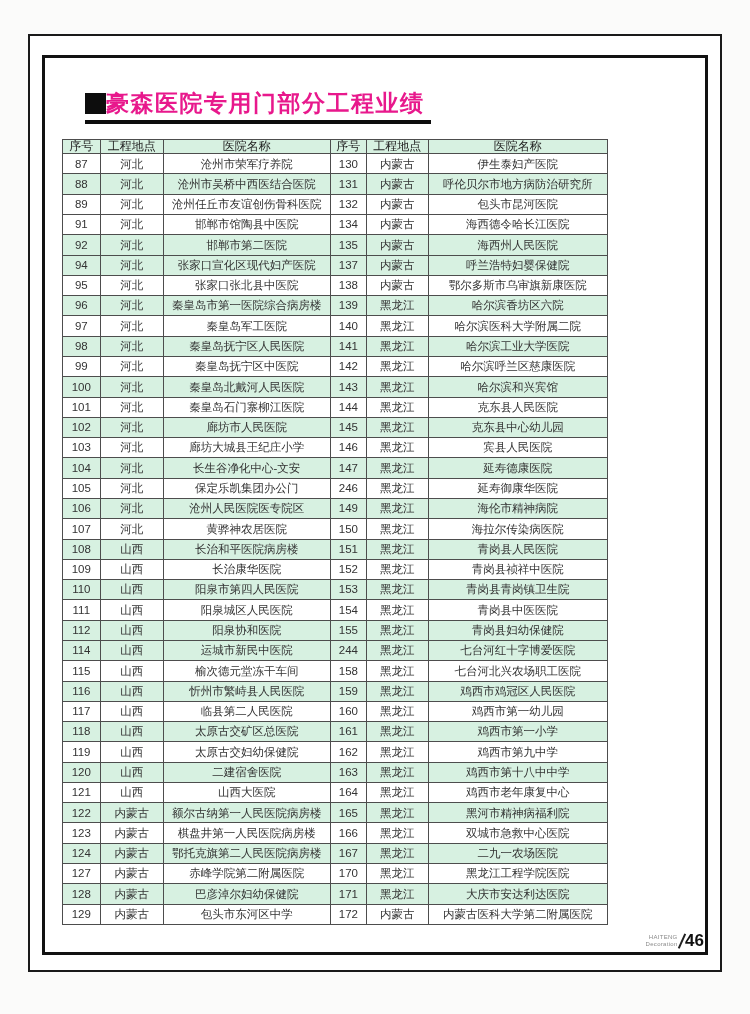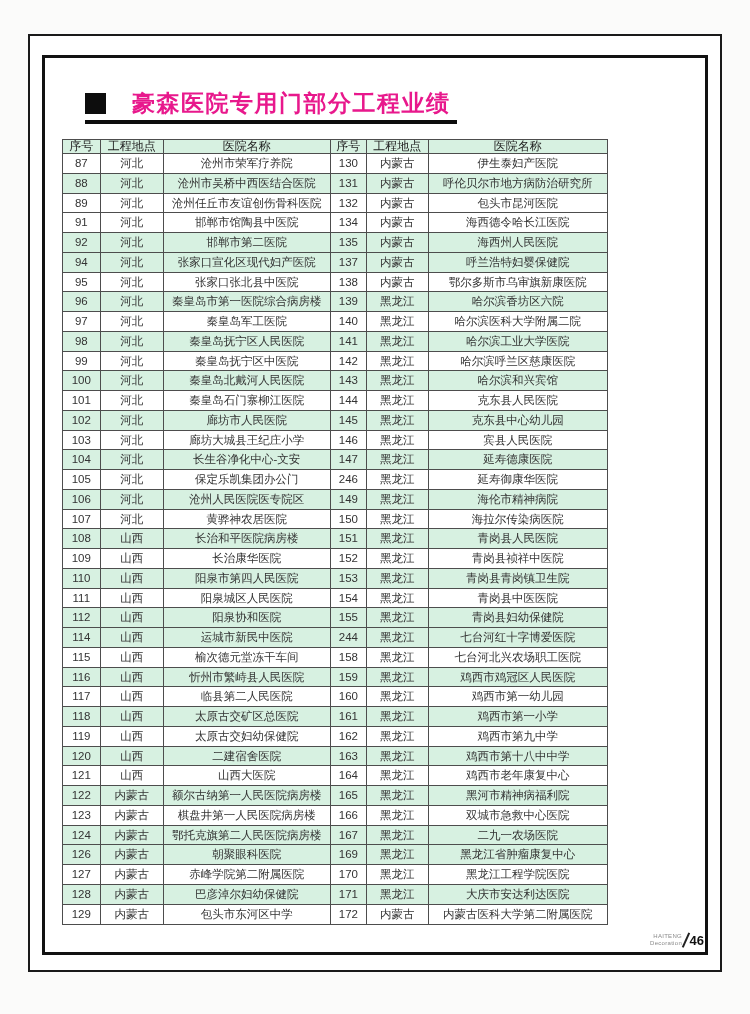--- a/index.html
+++ b/index.html
@@ -22,21 +22,21 @@
     left: 42px; top: 55px;
     width: 666px; height: 900px;
     border: 3px solid #111111;
     background: #ffffff;
   }
   .title-block {
     position: absolute;
     left: 85px; top: 92px;
     display: flex;
     align-items: center;
-    gap: 26px;
+    gap: 0;
     padding-bottom: 5px;
     border-bottom: 4px solid #0d0d0d;
   }
   .title-bullet {
     width: 21px; height: 21px;
     background: #0d0d0d;
     display: inline-block;
     flex: 0 0 auto;
   }
   .page-title {
@@ -90,21 +90,21 @@
     line-height: 1.15;
     letter-spacing: 0.3px;
   }
   .slash-mark {
     width: 1.5px; height: 16px;
     background: #222;
     transform: rotate(24deg);
     margin: 0 1px;
   }
   .page-number {
-    font-size: 13px;
+    font-size: 17px;
     font-weight: bold;
     color: #111111;
     line-height: 1;
   }
 </style>
 </head>
 <body>
 
 <div class="outer-frame"></div>
 <div class="inner-frame"></div>
@@ -407,28 +407,20 @@
         <td>双城市急救中心医院</td>
       </tr>
       <tr class="band">
         <td>124</td>
         <td>内蒙古</td>
         <td>鄂托克旗第二人民医院病房楼</td>
         <td>167</td>
         <td>黑龙江</td>
         <td>二九一农场医院</td>
       </tr>
-      <tr class="band">
-        <td>126</td>
-        <td>内蒙古</td>
-        <td>朝聚眼科医院</td>
-        <td>169</td>
-        <td>黑龙江</td>
-        <td>黑龙江省肿瘤康复中心</td>
-      </tr>
       <tr>
         <td>127</td>
         <td>内蒙古</td>
         <td>赤峰学院第二附属医院</td>
         <td>170</td>
         <td>黑龙江</td>
         <td>黑龙江工程学院医院</td>
       </tr>
       <tr class="band">
         <td>128</td>

